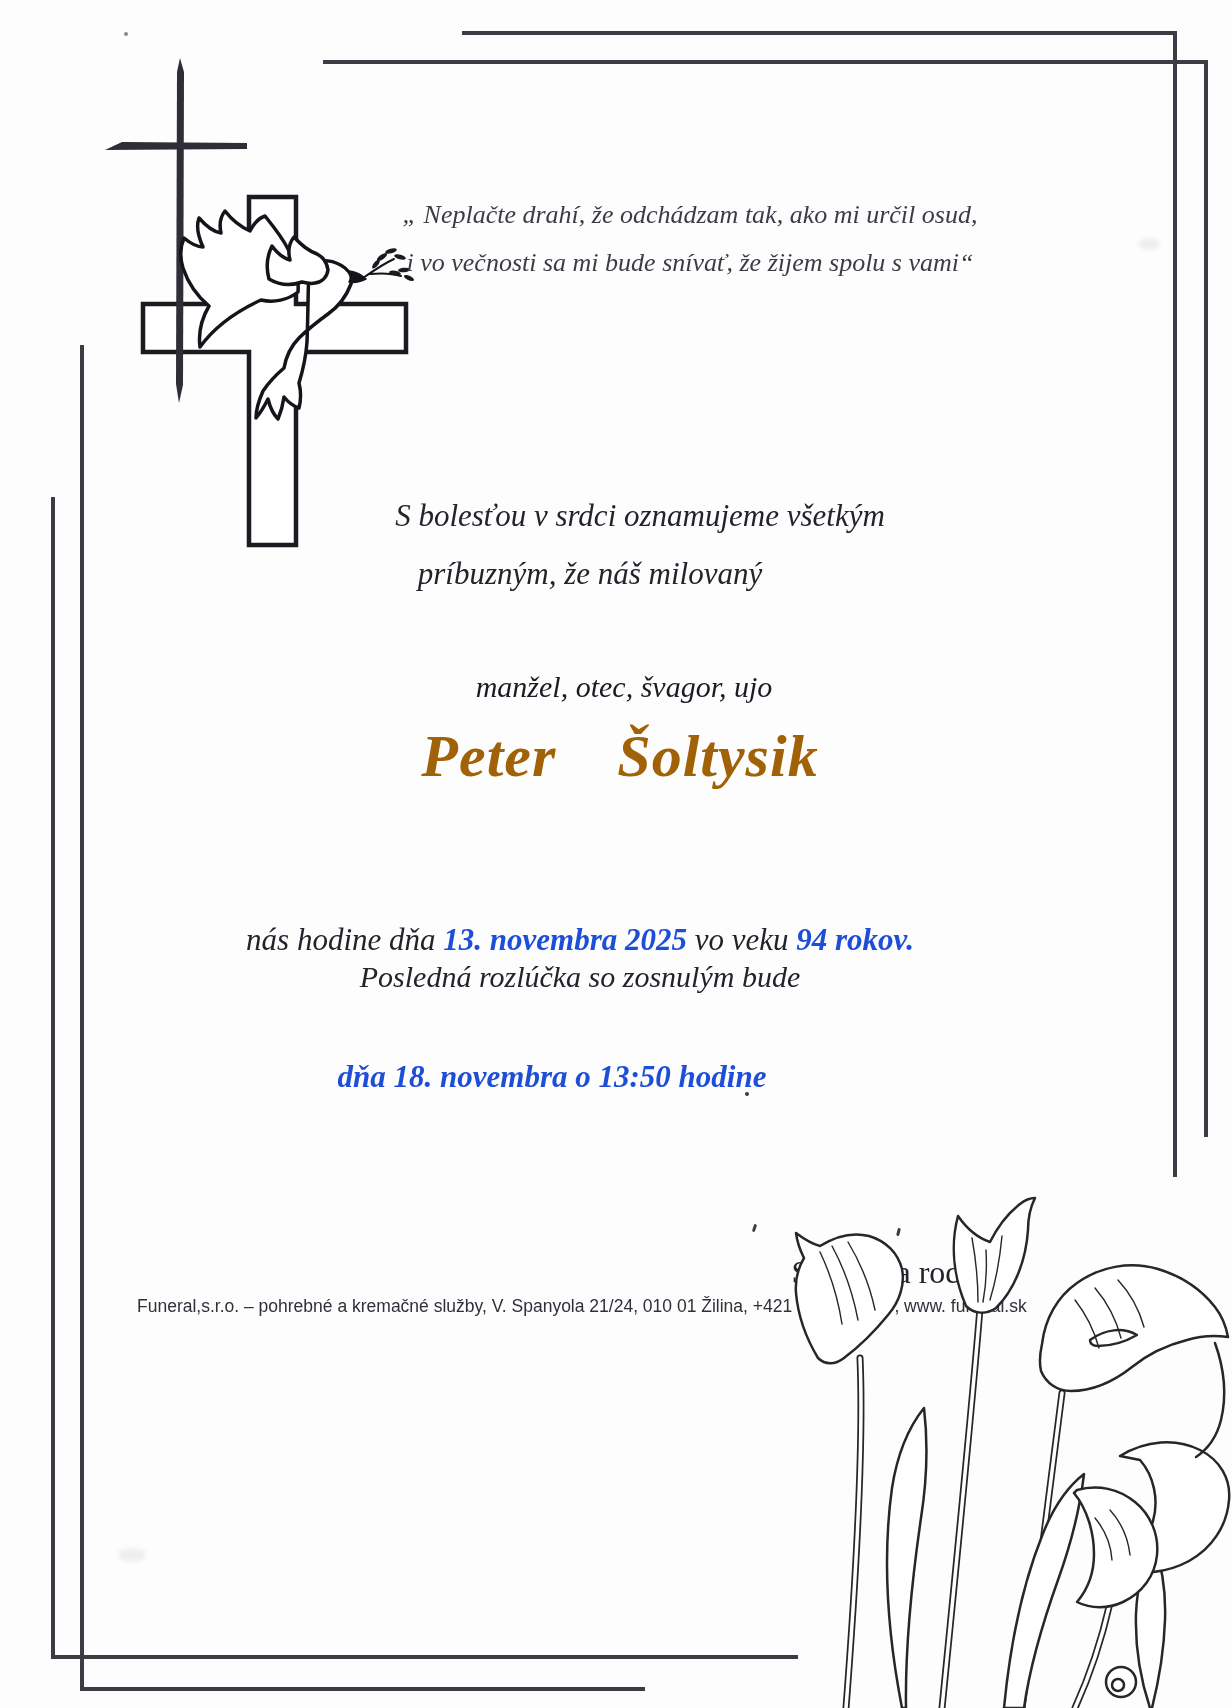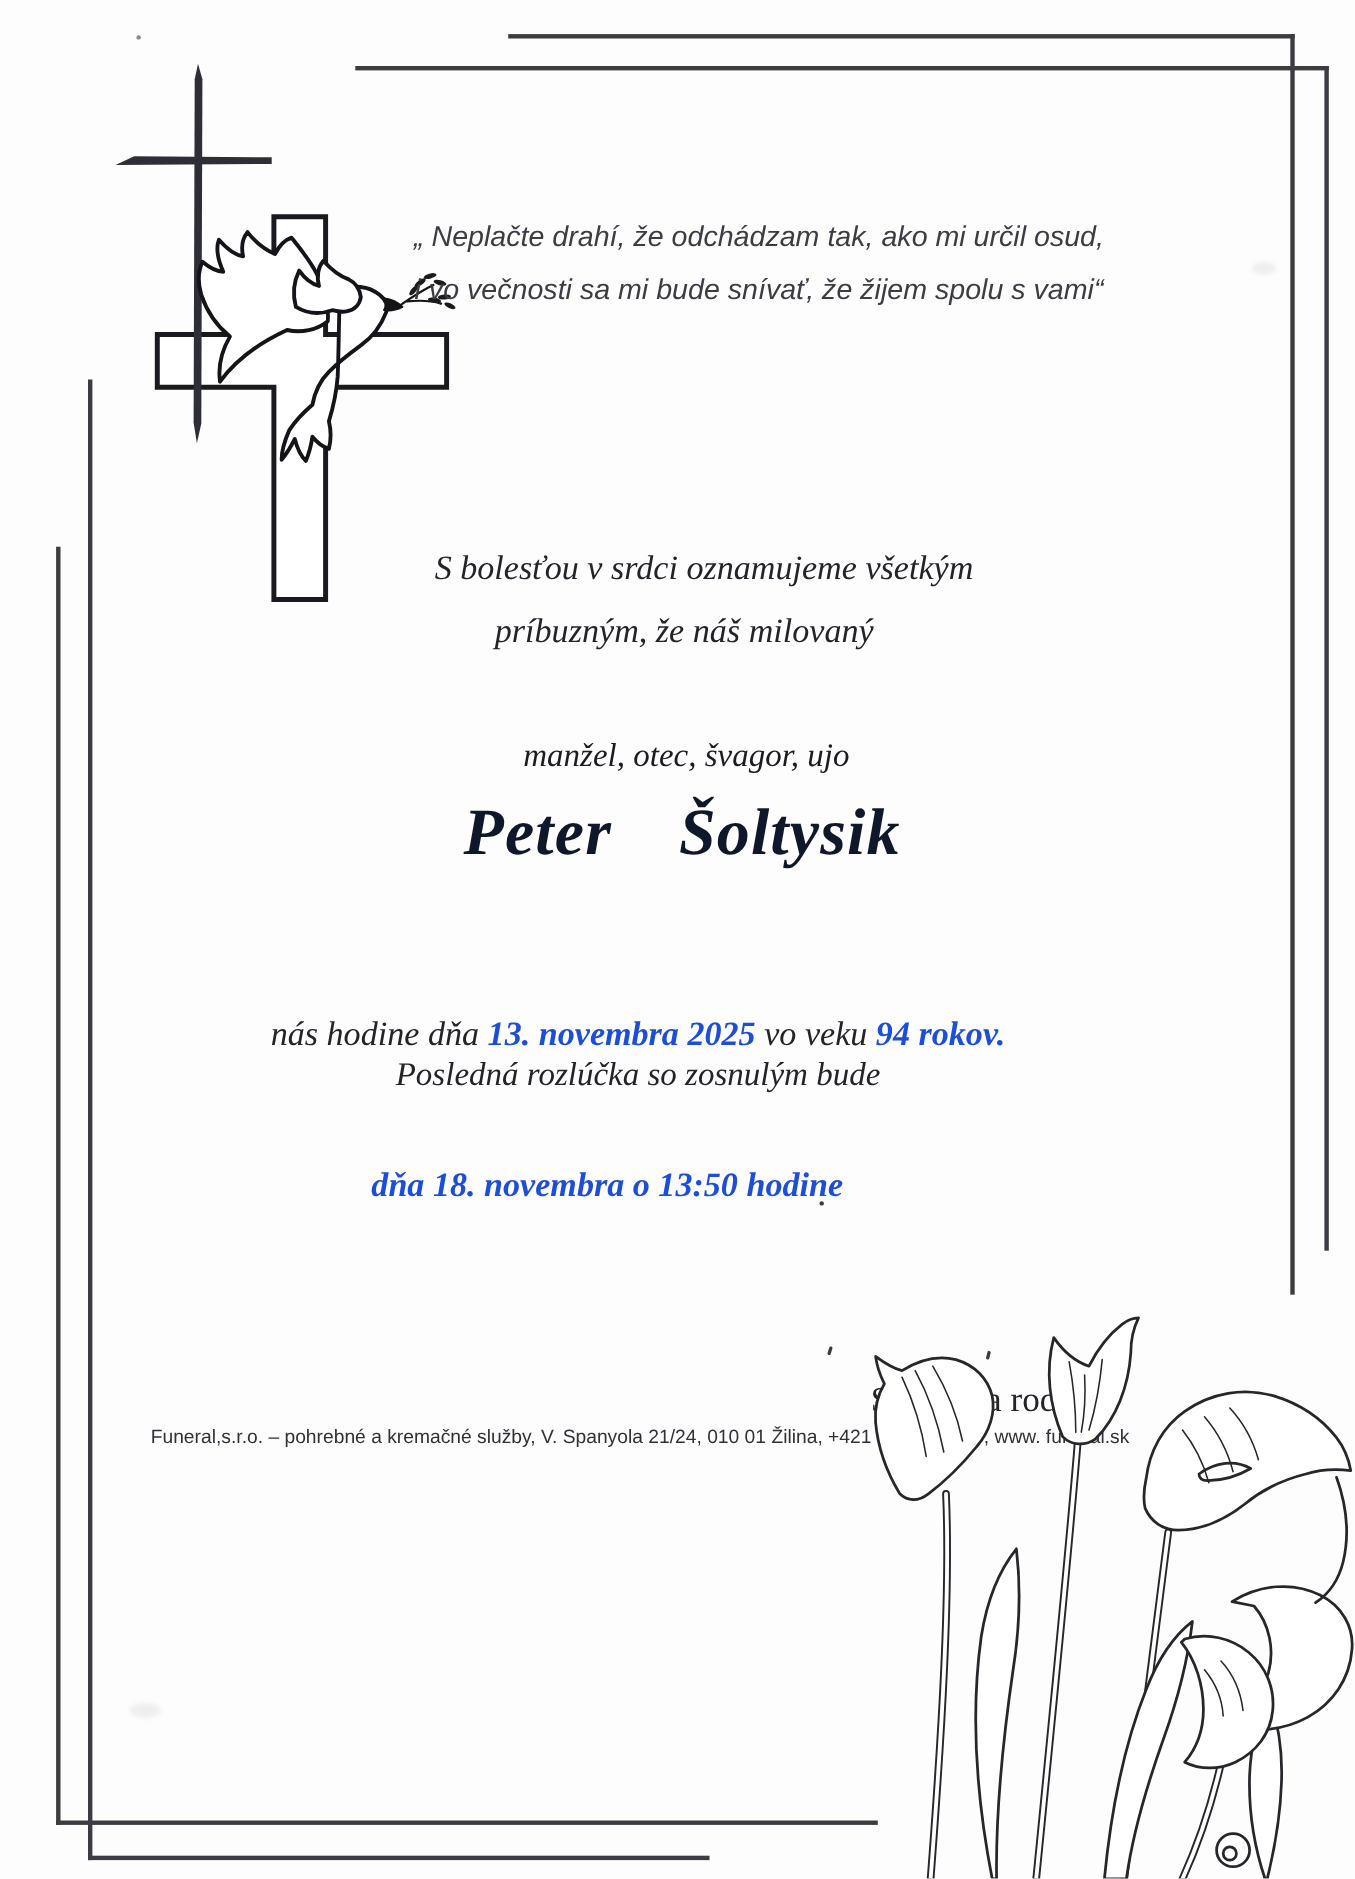--- a/index.html
+++ b/index.html
@@ -4,24 +4,24 @@
 <style>
   html,body{margin:0;padding:0;background:#ffffff;}
   .page{
     position:relative;width:1232px;height:1708px;background:#fdfdfd;
     overflow:hidden;font-family:"Liberation Serif", serif;color:#23232b;
   }
   .fl{position:absolute;background:#3c3c44;}
   .txt{position:absolute;white-space:nowrap;transform:translateX(-50%);}
   .ser-i{font-family:"Liberation Serif", serif;font-style:italic;color:#23232b;}
   .b{font-weight:bold;color:#1d4ed8;margin-top:27px;}
-  .quote{font-family:Liberation Sans, sans-serif;font-style:italic;font-size:26px;color:#3c3c47;text-align:center;}
+  .quote{font-family:Liberation Serif, serif;font-style:italic;font-size:26px;color:#3c3c47;text-align:center;}
   .ann{font-size:31px;}
   .rel{font-size:30px;font-weight:normal;color:#1b1b23;}
-  .name{font-size:60px;font-weight:bold;font-style:italic;letter-spacing:1px;color:#0f172a;font-family:"Liberation Serif", serif;}
+  .name{font-size:60px;font-weight:bold;font-style:italic;letter-spacing:1px;color:#a16207;font-family:"Liberation Serif", serif;}
   .info{font-size:31px;}
   .sig{font-size:32px;font-style:normal;font-family:"Liberation Serif", serif;color:#23232b;}
   .footer{font-family:"Liberation Sans", sans-serif;font-size:17.5px;color:#30303a;transform:none;}
   .speck{position:absolute;background:#3a3a42;border-radius:2px;}
   .smudge{position:absolute;background:#9a9aa0;opacity:.14;border-radius:50%;filter:blur(2px);}
   svg{position:absolute;}
 </style>
 </head>
 <body>
 
@@ -82,21 +82,21 @@
           <ellipse cx="349" cy="248" rx="5.5" ry="2.2" transform="rotate(25 349 248)"></ellipse>
         </g>
       </g>
     </g>
   </svg>
 
   <div class="txt quote" style="left:690px;top:200px;">„ Neplačte drahí, že odchádzam tak, ako mi určil osud,</div>
   <div class="txt ser-i ann" style="left:640px;top:498px;">S bolesťou v srdci oznamujeme všetkým</div>
 
   <div class="txt quote" style="left:690px;top:248px;">i vo večnosti sa mi bude snívať, že žijem spolu s vami“</div>
-  <div class="txt ser-i ann" style="left:622px;top:556px;font-style:italic;">príbuzným, že náš milovaný</div>
+  <div class="txt ser-i ann" style="left:590px;top:556px;font-style:italic;">príbuzným, že náš milovaný</div>
 
   <div class="txt ser-i rel" style="left:624px;top:670px;">manžel, otec, švagor, ujo</div>
 
   <div class="txt name" style="left:620px;top:722px;">Peter Šoltysik</div>
 
   <div class="txt ser-i info" style="left:580px;top:922px;">
     <span>nás hodine dňa </span><span class="b">13. novembra 2025</span><span> vo veku </span><span class="b">94 rokov.</span>
   </div>
 
   <div class="txt ser-i info" style="left:580px;top:960px;font-size:30px;font-style:italic;">Posledná rozlúčka so zosnulým bude</div>

